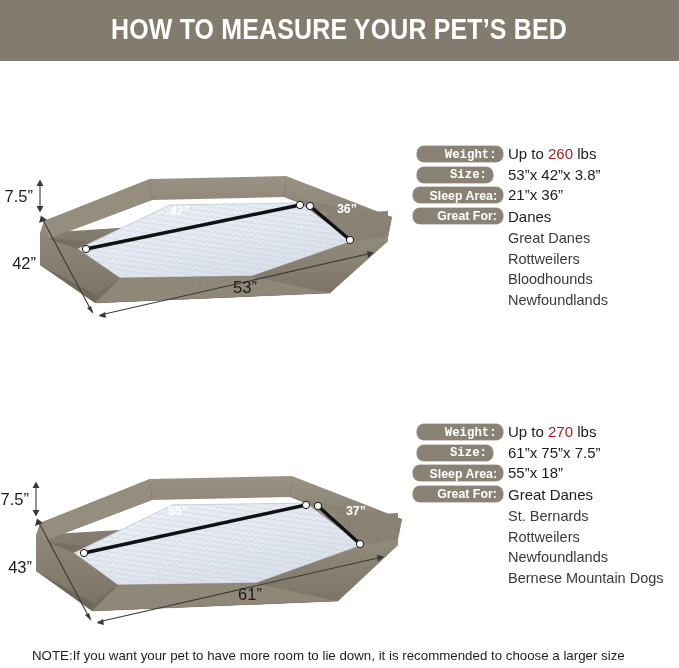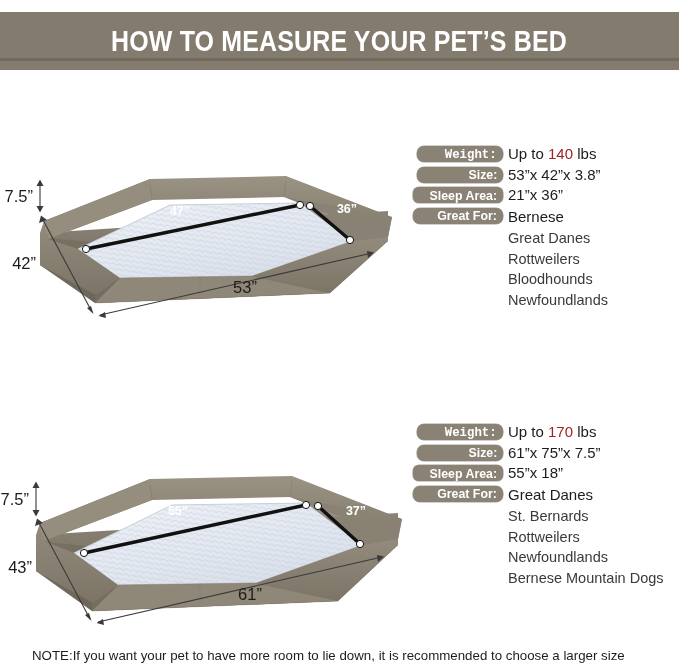--- a/index.html
+++ b/index.html
@@ -5,21 +5,21 @@
   html,body{margin:0;padding:0;}
   body{
     width:679px;height:668px;background:#ffffff;overflow:hidden;
     font-family:"Liberation Sans","DejaVu Sans",sans-serif;
     -webkit-font-smoothing:antialiased;
   }
   .page{position:relative;width:679px;height:668px;}
 
   
   .header{
-    position:absolute;left:0;top:12px;width:679px;height:58px;
+    position:absolute;left:0;top:0;width:679px;height:58px;
     background:#837c6e;
     display:flex;align-items:center;justify-content:center;
   }
   .header-title{
     color:#ffffff;font-weight:bold;font-size:29px;line-height:1;
     letter-spacing:0.2px;transform:scaleX(0.86);transform-origin:center;
     white-space:nowrap;
   }
   .header-rule{
     position:absolute;left:0;top:58px;width:679px;height:3px;
@@ -43,22 +43,22 @@
     background:#8a8375;border-radius:7px;
     display:flex;align-items:center;justify-content:flex-end;
     padding:0 6px 0 7px;box-sizing:border-box;
     box-shadow:0 0 0 0.6px rgba(90,84,74,.55);
   }
   .pill-text{
     color:#ffffff;font-weight:bold;font-size:13px;line-height:13px;
     white-space:nowrap;transform:scaleX(0.95);transform-origin:right center;
   }
   .pill.weight{width:86px;left:4px;font-family:Liberation Mono, monospace;}
-  .pill.size{width:86px;left:4px;}
-  .pill.sleep{width:90px;left:0px;border-radius:6px;}
+  .pill.size{width:76px;left:4px;font-family:Liberation Mono, monospace;}
+  .pill.sleep{width:90px;left:0px;}
   .pill.great{width:90px;left:0px;padding-left:32px;}
 
   .val{
     position:absolute;left:95px;top:-1px;
     font-size:15px;line-height:18px;color:#1c1c1c;white-space:nowrap;
   }
   .val .red{color:#a02323;}
 
   .breed{
     position:relative;left:95px;
@@ -242,54 +242,54 @@
       </g>
       <text x="250" y="151" font-family="Liberation Sans, sans-serif" font-size="16.5" fill="#1c1c1c" text-anchor="middle">61”</text>
     </svg>
   </div>
 
   <div class="spec one">
     <div class="spec-row">
       <div class="pill weight">
         <span class="pill-text">Weight:</span>
       </div>
-      <div class="val"><span>Up to </span><span class="red">140</span><span> lbs</span></div>
+      <div class="val"><span>Up to </span><span class="red">260</span><span> lbs</span></div>
     </div>
     <div class="spec-row">
       <div class="pill size">
         <span class="pill-text">Size:</span>
       </div>
       <div class="val">53”x 42”x 3.8”</div>
     </div>
     <div class="spec-row">
       <div class="pill sleep">
         <span class="pill-text">Sleep Area:</span>
       </div>
       <div class="val">21”x 36”</div>
     </div>
     <div class="spec-row">
       <div class="pill great">
         <span class="pill-text">Great For:</span>
       </div>
-      <div class="val" style="top:0px;">Bernese</div>
+      <div class="val" style="top:0px;">Danes</div>
     </div>
     <div class="breeds">
       <div class="breed">Great Danes</div>
       <div class="breed">Rottweilers</div>
       <div class="breed">Bloodhounds</div>
       <div class="breed">Newfoundlands</div>
     </div>
   </div>
 
   <div class="spec two">
     <div class="spec-row">
       <div class="pill weight">
         <span class="pill-text">Weight:</span>
       </div>
-      <div class="val"><span>Up to </span><span class="red">170</span><span> lbs</span></div>
+      <div class="val"><span>Up to </span><span class="red">270</span><span> lbs</span></div>
     </div>
     <div class="spec-row">
       <div class="pill size">
         <span class="pill-text">Size:</span>
       </div>
       <div class="val">61”x 75”x 7.5”</div>
     </div>
     <div class="spec-row">
       <div class="pill sleep">
         <span class="pill-text">Sleep Area:</span>

